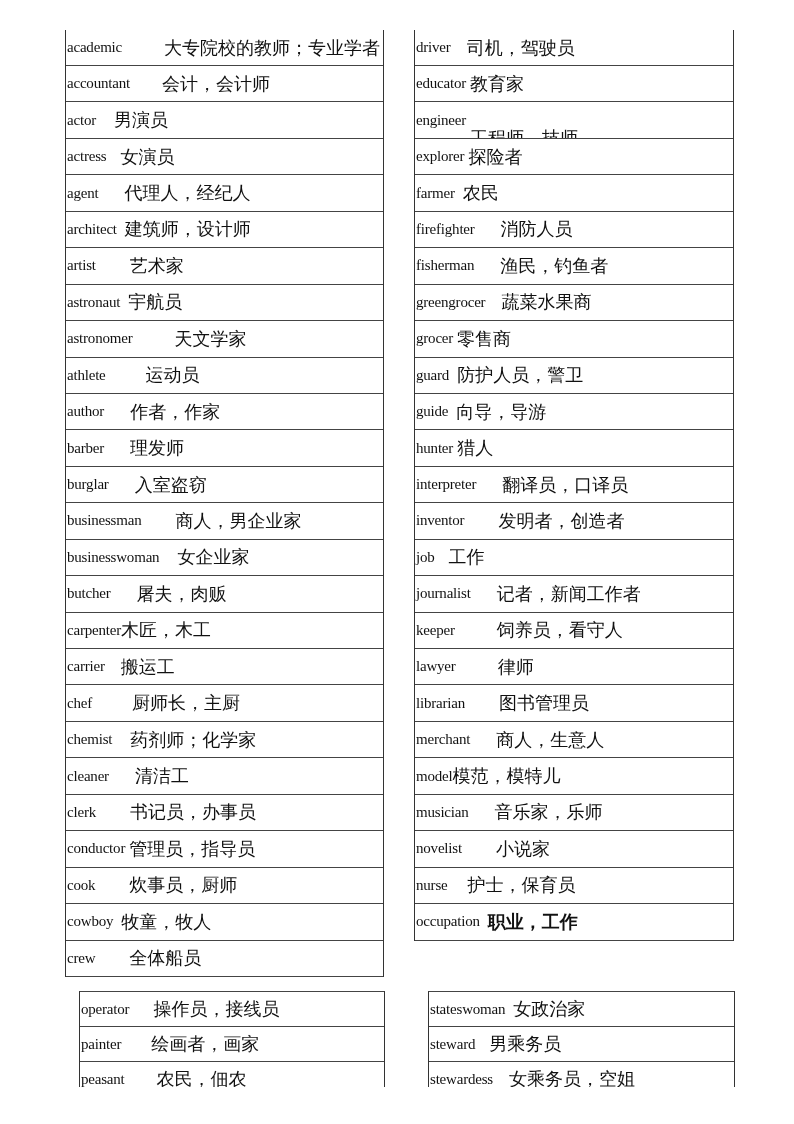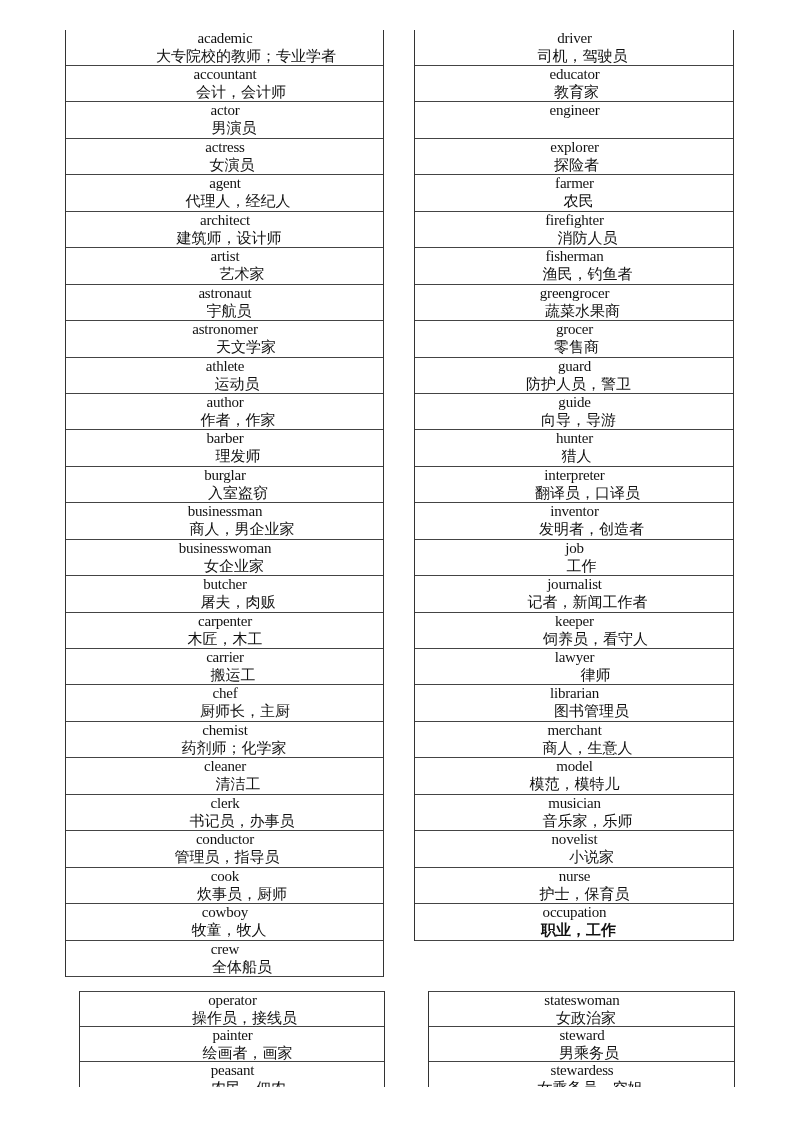--- a/index.html
+++ b/index.html
@@ -1,22 +1,22 @@
 <!DOCTYPE html>
 <html><head>
 <meta charset="utf-8">
 <style>
   html, body { margin: 0; padding: 0; background: #ffffff; }
   body { width: 794px; height: 1124px; position: relative; overflow: hidden;
          font-family: "Liberation Serif", "DejaVu Serif", serif; color: #111; }
   .tbl { position: absolute; border-left: 1.5px solid #333; border-right: 1.5px solid #333; }
   .tbl .row { position: relative; box-sizing: border-box; border-bottom: 1.5px solid #444;
-              display: flex; align-items: center; white-space: nowrap; overflow: hidden; flex-direction: column; }
+              display: flex; align-items: center; white-space: nowrap; overflow: hidden; }
   .tbl .row .en { font-family: "Liberation Serif", serif; font-size: 15px; letter-spacing: -0.2px; }
-  .tbl .row .zh { font-family: "DejaVu Sans", sans-serif; font-size: 15px; }
+  .tbl .row .zh { font-family: "DejaVu Sans", sans-serif; font-size: 18px; }
   
   #t-left  { left: 65px;  top: 30px; width: 317px; }
   #t-right { left: 414px; top: 30px; width: 318px; }
   #t-left .row, #t-right .row { height: 36.45px; padding-left: 1px; }
   #t-left .row:first-child, #t-right .row:first-child { height: 36px; }
   #t-left, #t-right { border-top: none; }
   
   #b-left  { left: 79px;  top: 991px; width: 304px; border-top: 1.5px solid #444; height: 95px; overflow: hidden; }
   #b-right { left: 428px; top: 991px; width: 305px; border-top: 1.5px solid #444; height: 95px; overflow: hidden; }
   #b-left .row, #b-right .row { height: 35px; padding-left: 1px; }
@@ -56,21 +56,21 @@
     <div class="row">
       <span class="en">astronaut</span>
       <span class="zh" style="margin-left: 8px;">宇航员</span>
     </div>
     <div class="row">
       <span class="en">astronomer</span>
       <span class="zh" style="margin-left: 42px;">天文学家</span>
     </div>
     <div class="row">
       <span class="en">athlete</span>
-      <span class="zh" style="margin-left: 24px;">运动员</span>
+      <span class="zh" style="margin-left: 40px;">运动员</span>
     </div>
     <div class="row">
       <span class="en">author</span>
       <span class="zh" style="margin-left: 26px;">作者，作家</span>
     </div>
     <div class="row">
       <span class="en">barber</span>
       <span class="zh" style="margin-left: 26px;">理发师</span>
     </div>
     <div class="row">

